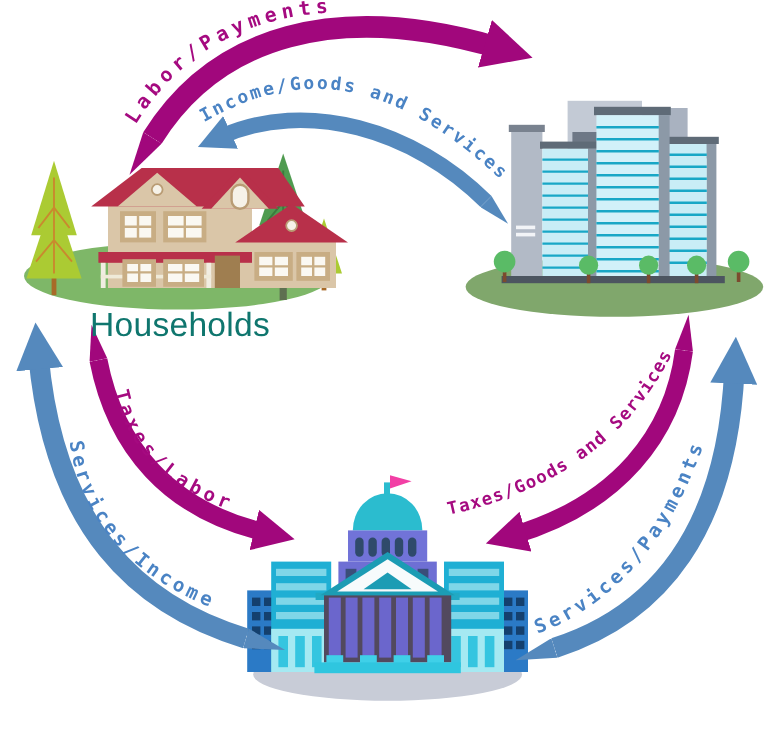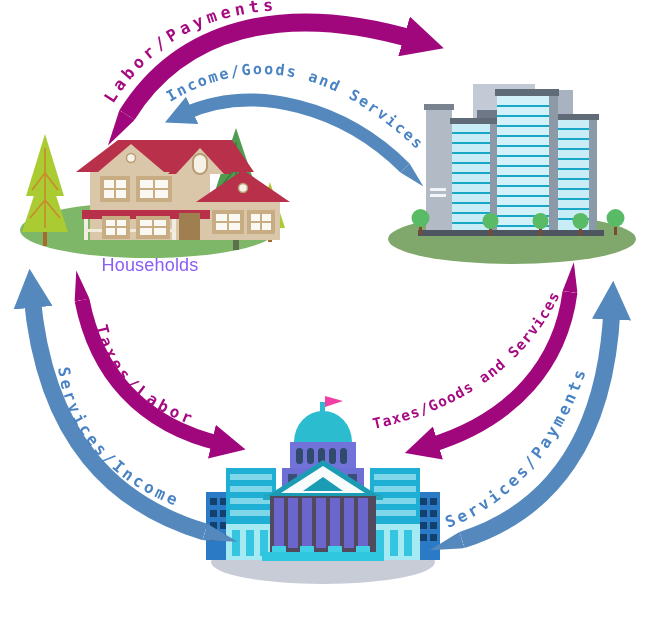--- a/index.html
+++ b/index.html
@@ -3,21 +3,21 @@
 <meta charset="utf-8">
 <style>
   html,body{margin:0;padding:0;background:#ffffff;}
   .stage{
     position:relative;width:645px;height:621px;overflow:hidden;
     background:#ffffff;font-family:"Liberation Sans",sans-serif;
   }
   .stage svg{position:absolute;left:0;top:0;}
   .node-label{
     position:absolute;width:180px;text-align:center;
-    font-size:18px;color:#8b5cf6;letter-spacing:.2px;
+    font-size:28px;color:#0f766e;letter-spacing:.2px;
   }
   .arrow-text{
     font-family:"DejaVu Sans Mono",monospace;
     font-weight:bold;
   }
 </style>
 </head>
 <body>
 
 <div class="stage">

